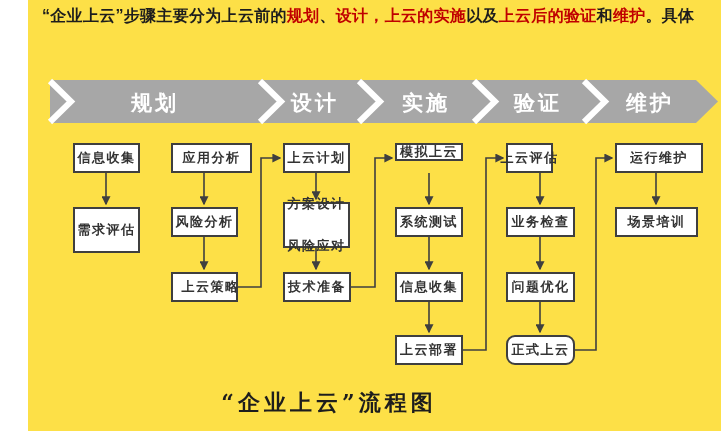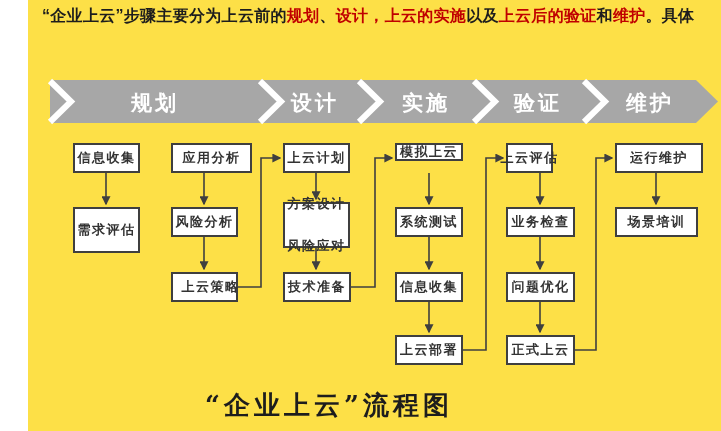--- a/index.html
+++ b/index.html
@@ -33,21 +33,21 @@
     align-items:center;justify-content:center;
     font-size:13px;font-weight:700;color:#333333;
     letter-spacing:1.5px;line-height:18px;
     white-space:nowrap;
   }
   
   .caption{
     position:absolute;left:0;top:388px;width:602px;
     text-align:center;
     font-family:"DejaVu Serif","Liberation Serif",serif;
-    font-size:26px;font-weight:600;color:#1d1d1d;
+    font-size:22px;font-weight:600;color:#1d1d1d;
     letter-spacing:4px;
   }
 </style>
 </head>
 <body>
 
 <div class="screen">
   <p class="intro" id="intro">
       <span class="intro-line"><span class="seg b">“企业上云”</span><span class="seg b">步骤主要分为上云前的</span><span class="seg b r">规划</span><span class="seg b">、</span><span class="seg b r">设计</span><span class="seg b r">，</span><span class="seg b r">上云的实施</span><span class="seg b">以及</span><span class="seg b r">上云后的验证</span><span class="seg b">和</span><span class="seg b r">维护</span><span class="seg b">。具体</span></span>
     </p>
@@ -127,21 +127,21 @@
       </div>
       <div class="fbox" style="left: 478px; top: 143px; width: 47px; height: 30px;">
         <span>上云评估</span>
       </div>
       <div class="fbox" style="left: 478px; top: 207px; width: 69px; height: 30px;">
         <span>业务检查</span>
       </div>
       <div class="fbox" style="left: 478px; top: 272px; width: 69px; height: 30px;">
         <span>问题优化</span>
       </div>
-      <div class="fbox" style="left: 478px; top: 335px; width: 69px; height: 30px;">
+      <div class="fbox" style="left: 478px; top: 335px; width: 69px; height: 30px; border-radius: 9px;">
         <span>正式上云</span>
       </div>
       <div class="fbox" style="left: 587px; top: 143px; width: 88px; height: 30px;">
         <span>运行维护</span>
       </div>
       <div class="fbox" style="left: 587px; top: 207px; width: 83px; height: 30px;">
         <span>场景培训</span>
       </div>
     </div>
 

